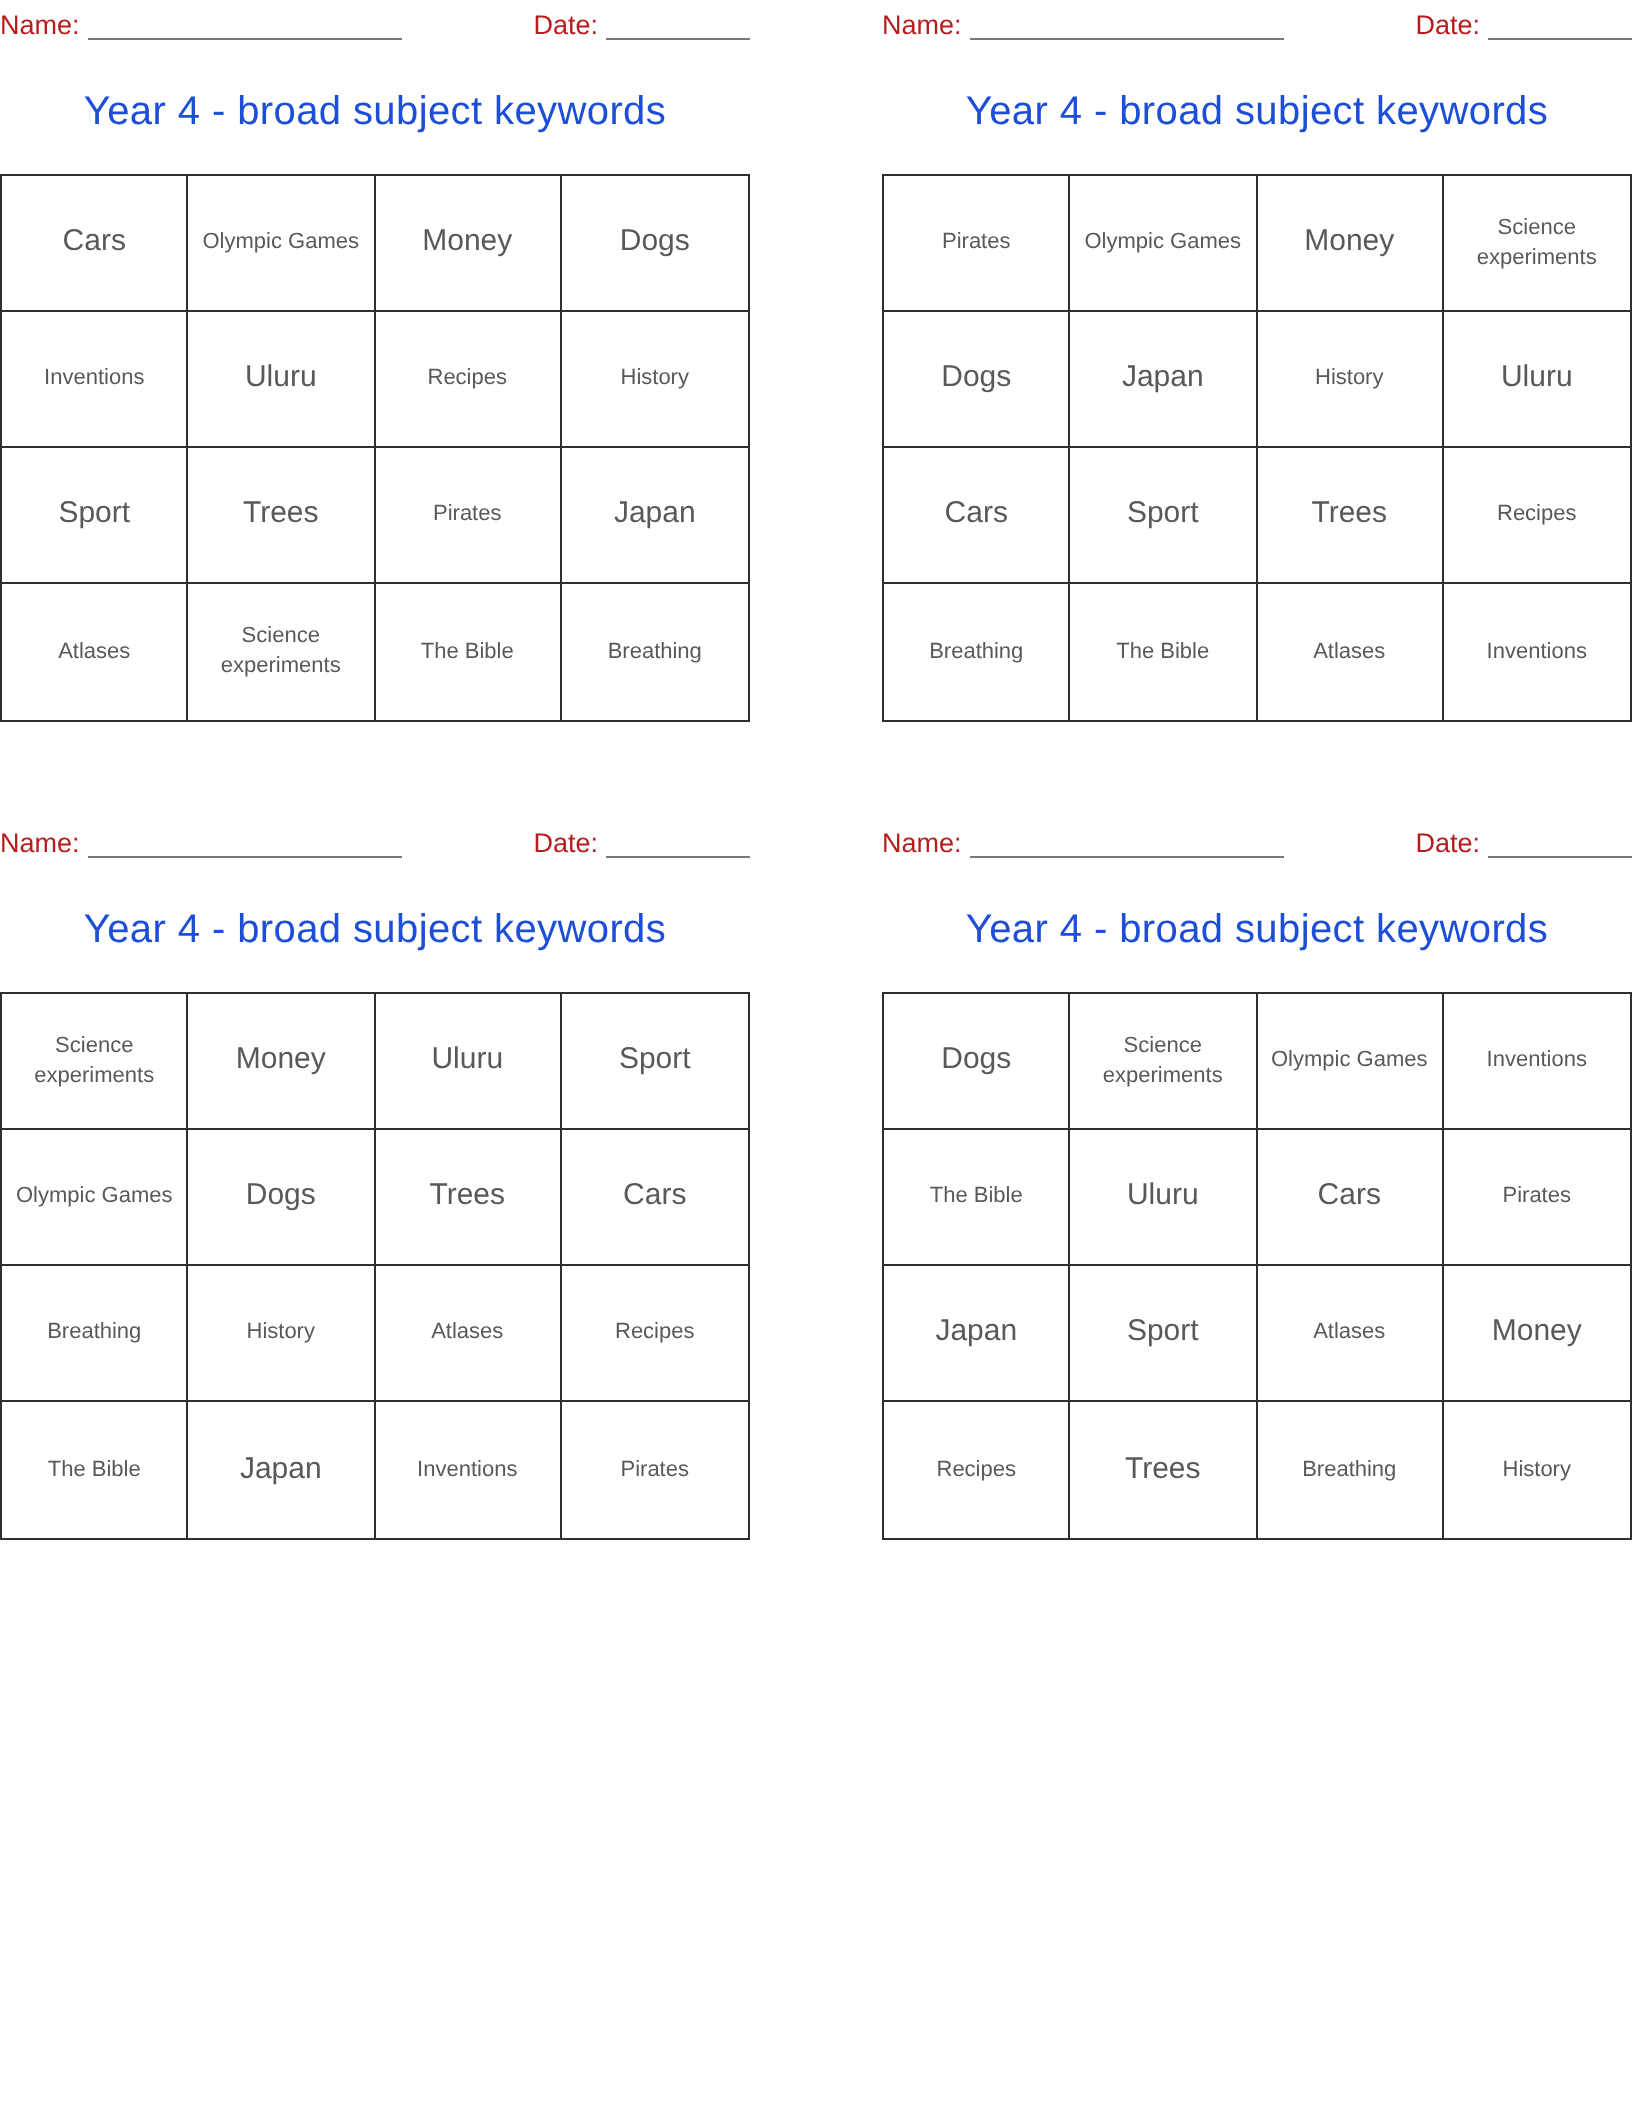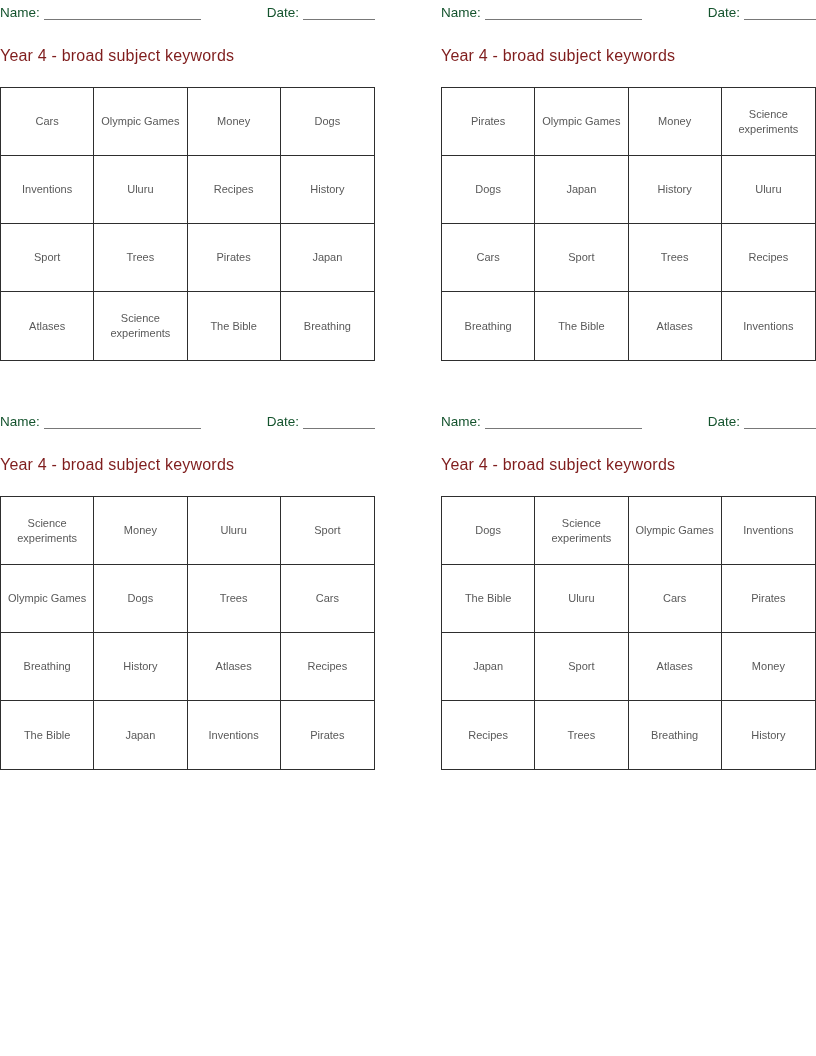--- a/index.html
+++ b/index.html
@@ -11,49 +11,49 @@
   }
   .card { position: absolute; width: 375px; }
   #card-0 { left: 0;     top: 0; }
   #card-1 { left: 441px; top: 0; }
   #card-2 { left: 0;     top: 409px; }
   #card-3 { left: 441px; top: 409px; }
 
   .nd-row {
     display: flex; align-items: flex-end;
     padding-top: 3px; height: 20px;
-    font-size: 13.5px; color: #14532d;
+    font-size: 13.5px; color: #b91c1c;
   }
   .nd-label { line-height: 15px; white-space: nowrap; }
   .nd-line { display: inline-block; height: 14px; border-bottom: 1px solid #787878; }
   .line-name { width: 172px; margin-left: 4px; }
   .nd-date { margin-left: 42px; padding-left: 24px; }
   .line-date { width: 72px; margin-left: 4px; flex-shrink: 0; }
 
   .card-title {
-    margin-top: 23px; text-align: left;
-    font-size: 16px; font-weight: 400; line-height: 26px;
-    color: #7f1d1d; letter-spacing: 0.2px;
+    margin-top: 23px; text-align: center;
+    font-size: 20px; font-weight: 400; line-height: 26px;
+    color: #1d4ed8; letter-spacing: 0.2px;
   }
 
   .grid {
     margin-top: 18px;
     display: grid; grid-template-columns: repeat(4, 1fr);
     border: 1px solid #2e2e2e; background: #fff;
   }
   .cell {
     height: 68px;
     border-right: 1px solid #2e2e2e; border-bottom: 1px solid #2e2e2e;
     display: flex; align-items: center; justify-content: center;
     text-align: center; color: #595959;
     padding: 2px 6px; line-height: 1.35;
   }
   .cell:nth-child(4n) { border-right: none; }
   .cell:nth-child(n+13) { border-bottom: none; }
-  .cell.large { font-size: 11px; }
+  .cell.large { font-size: 15px; }
   .cell.small { font-size: 11px; }
 </style>
 </head>
 <body>
 
 <div class="card" id="card-0">
   <div class="nd-row">
     <span class="nd-label">Name:</span>
     <span class="nd-line line-name"></span>
     <span class="nd-label nd-date">Date:</span>

